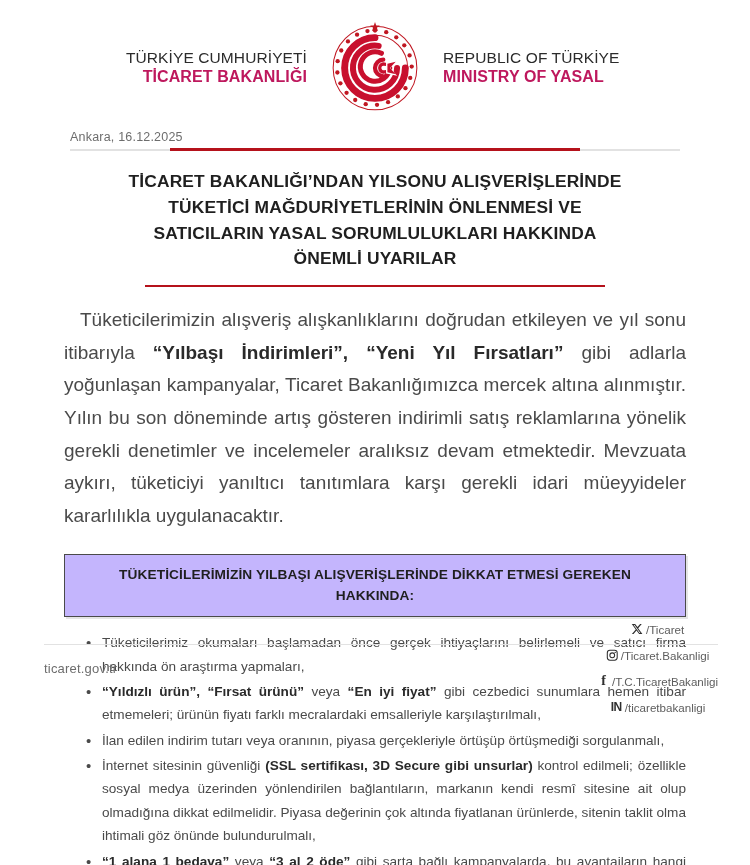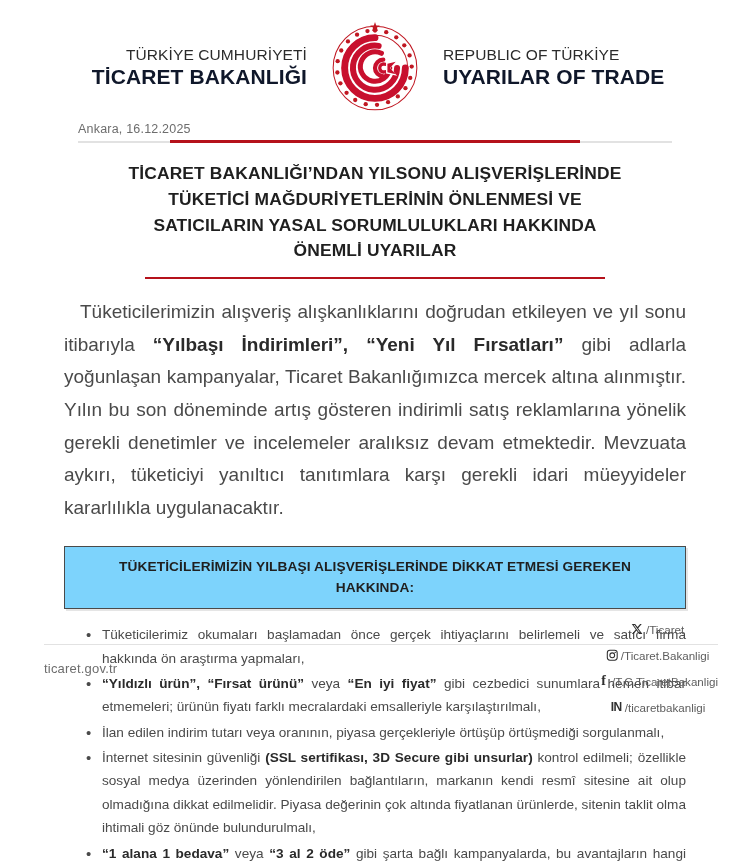--- a/index.html
+++ b/index.html
@@ -43,38 +43,38 @@
     width: 220px;
   }
   .brand-top {
     font-size: 15.5px;
     letter-spacing: 0.1px;
     color: #2b2b2b;
     font-weight: 400;
     white-space: nowrap;
   }
   .brand-bottom {
-    font-size: 21px;
+    font-size: 16px;
     letter-spacing: 0.1px;
-    color: #0f172a;
+    color: #be185d;
     font-weight: bold;
     white-space: nowrap;
   }
 
   .emblem {
     width: 92px;
     height: 92px;
     flex: 0 0 92px;
     position: relative;
   }
 
   .datebar-wrap {
     position: relative;
-    margin-top: 4px;
-    padding: 0 32px;
+    margin-top: 12px;
+    padding: 0 24px;
   }
   .date-text {
     font-size: 12.5px;
     color: #6d6d6d;
     padding-left: 46px;
     padding-bottom: 4px;
     letter-spacing: 0.2px;
   }
   .rule-row {
     display: flex;
@@ -132,21 +132,21 @@
     font-weight: bold;
   }
 
   
   .callout {
     margin: 21px 0 0 0;
     border: 1.3px solid #4a4a4a;
     box-shadow: 2px 2px 0 rgba(0,0,0,0.10);
     padding: 9px 14px 10px 14px;
     text-align: center;
-    background: #7dd3fc;
+    background: #c4b5fd;
   }
   .callout .cline {
     font-size: 13.7px;
     font-weight: bold;
     color: #1f1f1f;
     line-height: 1.55;
     letter-spacing: 0.1px;
   }
 
   
@@ -279,21 +279,21 @@
           <path d="M59 41 A9 9 0 1 0 59 59" stroke-width="4.6"></path>
           <path d="M61 46 A4.3 4.3 0 1 0 61 54" stroke-width="3.6"></path>
         </g>
         <path d="M62 44 L74 41.5 L66.5 50 L74 58.5 L62 56 Z" fill="#ffffff"></path>
         <path d="M63.5 45.5 L72.5 43.3 L66.2 50 L72.5 56.7 L63.5 54.5 Z" fill="#c8102e"></path>
       </svg>
     </div>
 
     <div class="brand-en">
       <div class="brand-top">REPUBLIC OF TÜRKİYE</div>
-      <div class="brand-bottom">UYARILAR OF TRADE</div>
+      <div class="brand-bottom">MINISTRY OF YASAL</div>
     </div>
   </div>
 
   <div class="datebar-wrap">
     <div class="date-text">Ankara, 16.12.2025</div>
     <div class="rule-row">
       <div class="rule-grey"></div>
       <div class="rule-red"></div>
       <div class="rule-grey"></div>
     </div>

